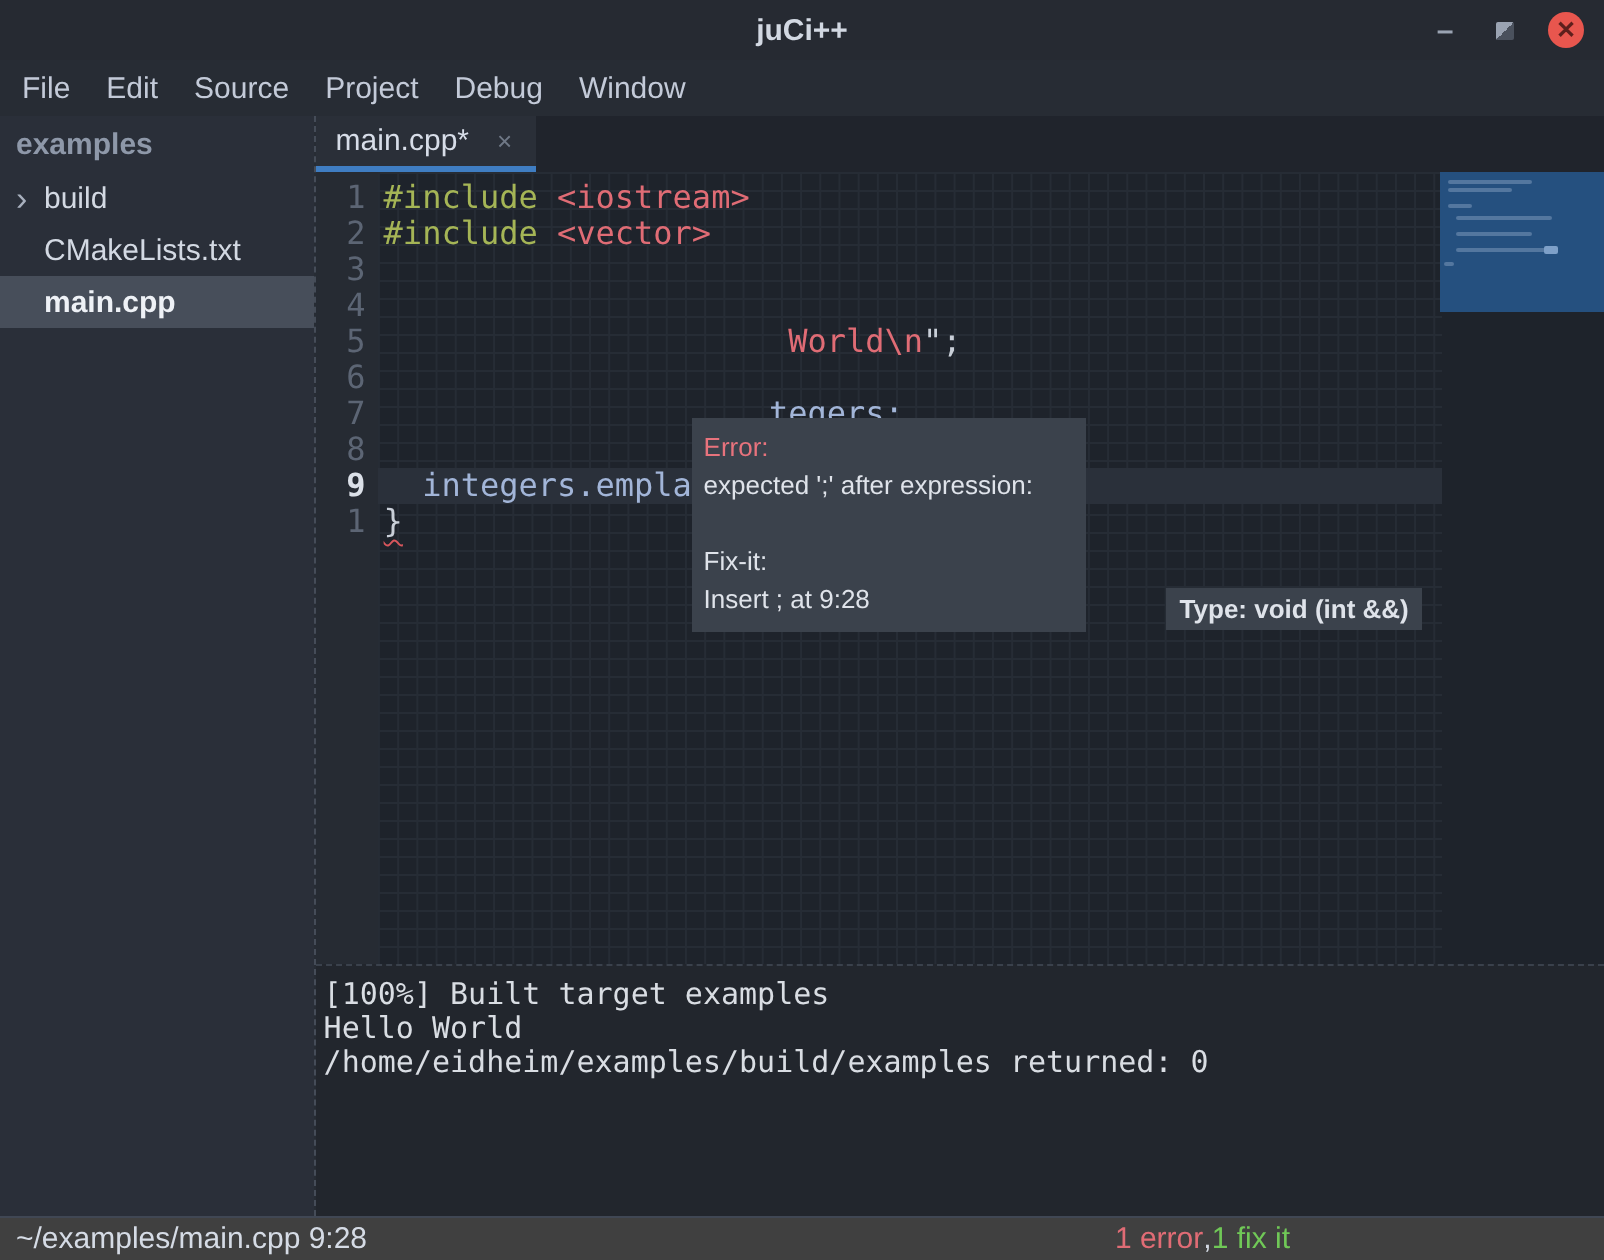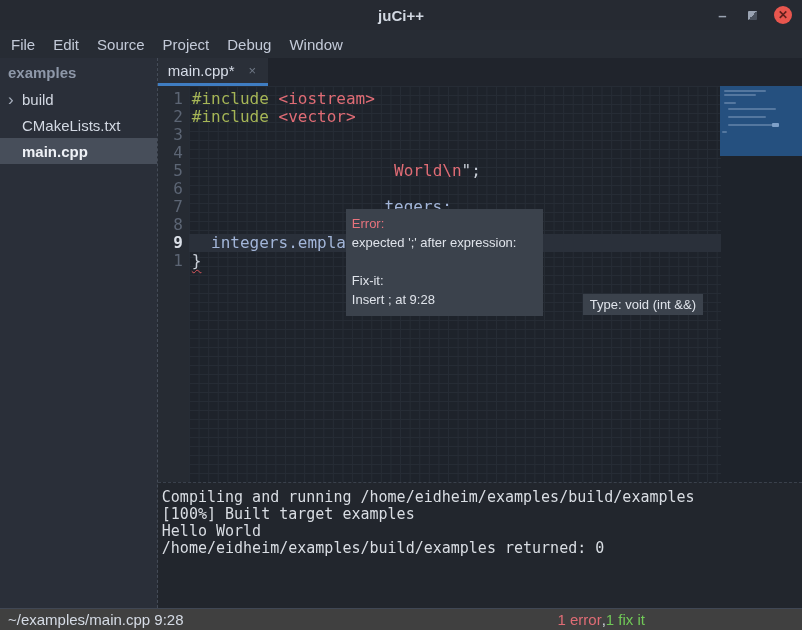--- a/index.html
+++ b/index.html
@@ -58,21 +58,21 @@
   .cursor{display:inline-block;width:2px;height:15px;background:#eef1f5;vertical-align:-2px;}
   
   .minimap{position:absolute;top:0;right:0;width:82px;height:70px;background:#25507f;}
   .mm-bar{position:absolute;height:2px;background:#54779f;border-radius:1px;}
   .mm-spot{position:absolute;width:7px;height:4px;background:#7ea0c8;border-radius:1px;}
   
   .tooltip{position:absolute;background:#3b424c;color:#dfe3ea;font-size:13px;line-height:19px;z-index:5;}
   .tt-error{left:188px;top:123px;width:197px;height:107px;padding:5px 6px;box-sizing:border-box;}
   .tt-error .tt-title{color:#e8737d;}
   .tt-blank{height:19px;}
-  .tt-type{left:425px;top:208px;height:21px;padding:1px 7px;box-sizing:border-box;white-space:nowrap;}
+  .tt-type{left:425px;top:208px;height:21px;padding:1px 7px;box-sizing:border-box;white-space:nowrap;font-weight:bold;}
   
   .terminal{height:126px;background:#22262d;border-top:1px dashed #3a414c;box-sizing:border-box;
     padding:6px 0 0 4px;}
   .terminal div{font:15px/17px "DejaVu Sans Mono",monospace;color:#d9dde3;white-space:pre;}
   
   .statusbar{position:relative;height:22px;background:#404040;border-top:1px solid #404754;box-sizing:border-box;
     display:flex;align-items:center;font-size:15px;}
   .status-left{margin-left:8px;color:#d5dbe5;}
   .status-right{position:absolute;right:157px;top:0;height:100%;display:flex;align-items:center;}
   .err-count{color:#e06c75;}
@@ -177,21 +177,20 @@
           <div>expected ';' after expression:</div>
           <div class="tt-blank"></div>
           <div>Fix-it:</div>
           <div>Insert ; at 9:28</div>
         </div>
 
         <div class="tooltip tt-type">Type: void (int &amp;&amp;)</div>
       </div>
 
       <div class="terminal">
-        <div>Compiling and running /home/eidheim/examples/build/examples</div>
         <div>[100%] Built target examples</div>
         <div>Hello World</div>
         <div>/home/eidheim/examples/build/examples returned: 0</div>
       </div>
 
     </div>
   </div>
 
   <div class="statusbar">
     <span class="status-left">~/examples/main.cpp 9:28</span>

